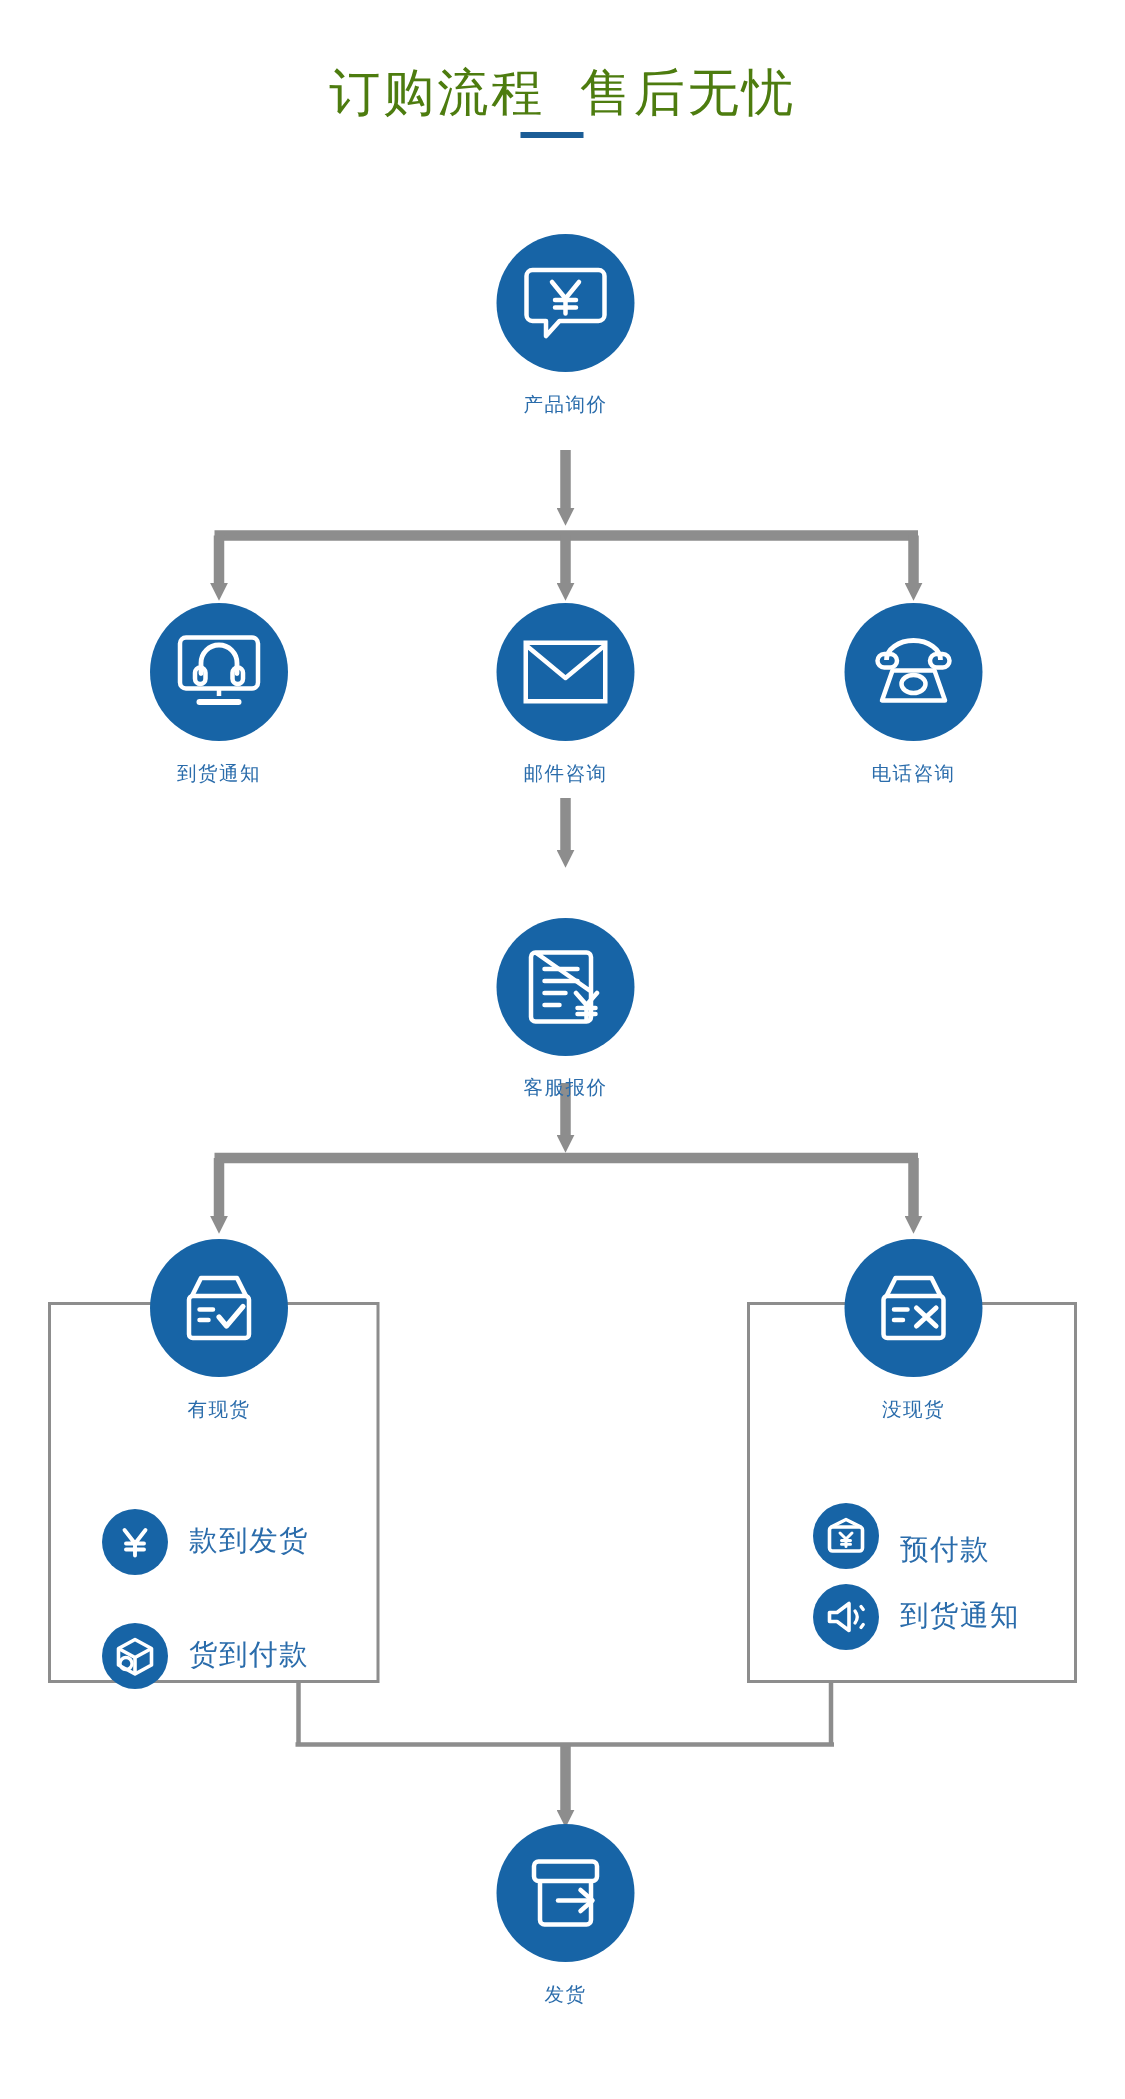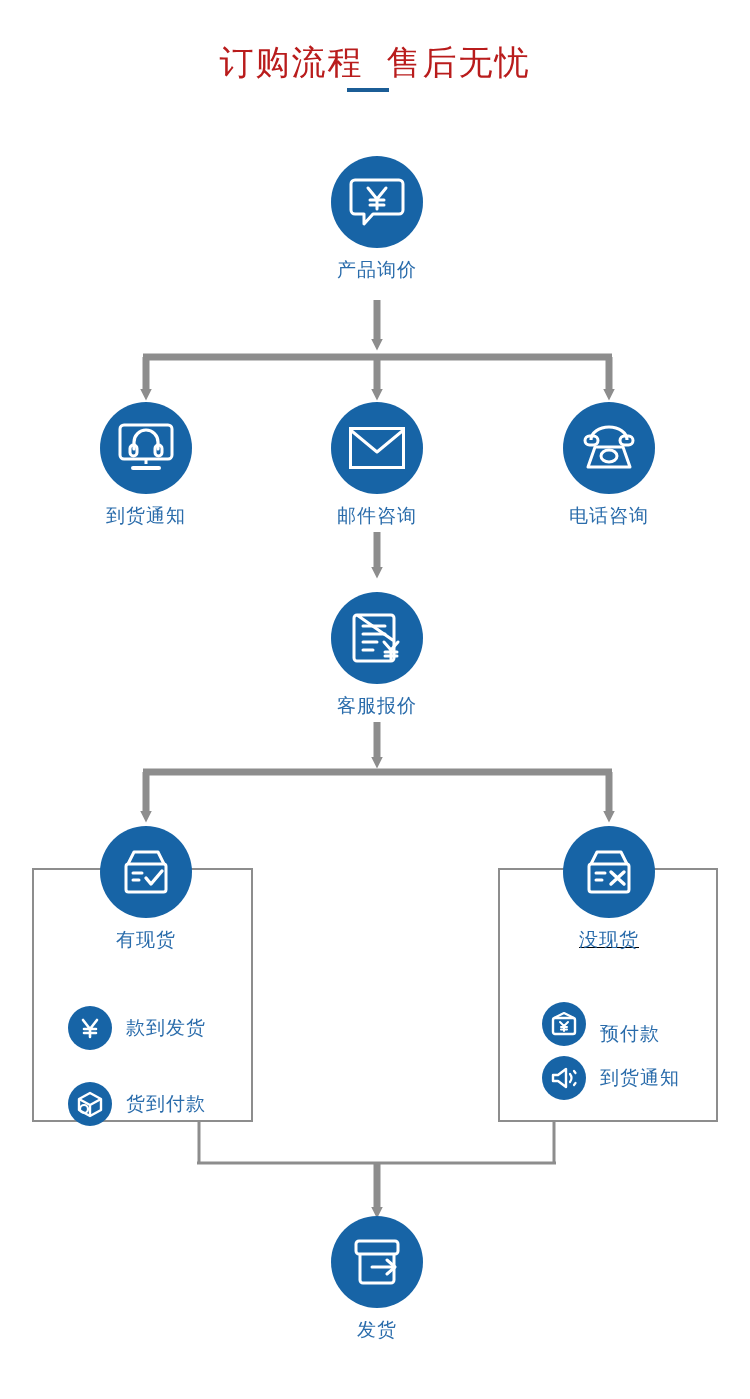--- a/index.html
+++ b/index.html
@@ -17,21 +17,21 @@
 
   
   .title-wrap{
     position:absolute;left:0;top:40px;width:750px;
     text-align:center;
   }
   .title-text{
     display:inline-block;
     font-size:34px;
     letter-spacing:2px;
-    color:#b91c1c;
+    color:#4d7c0f;
     font-weight:400;
     line-height:44px;
     white-space:pre;
   }
   .title-rule{
     position:absolute;
     left:347px;top:88px;
     width:42px;height:4px;
     background:#1b5d96;
   }
@@ -55,21 +55,21 @@
     margin:0 auto;
     display:flex;align-items:center;justify-content:center;
     position:relative;
     box-sizing:border-box;
   }
   .circle.sm{
     width:44px;height:44px;
   }
   .caption{
     margin-top:10px;
-    font-size:19px;
+    font-size:13px;
     color:#2a6cab;
     letter-spacing:1px;
     line-height:24px;
     white-space:nowrap;
   }
 
   
   .groupbox{
     position:absolute;
     border:2px solid #8d8d8d;
@@ -196,21 +196,21 @@
           <rect x="6" y="13" width="13" height="9" rx="4.5" fill="none" stroke="#ffffff" stroke-width="3"></rect>
           <rect x="41" y="13" width="13" height="9" rx="4.5" fill="none" stroke="#ffffff" stroke-width="3"></rect>
           <path d="M16 24 L9 44 H51 L44 24 Z" fill="none" stroke="#ffffff" stroke-width="3" stroke-linejoin="round"></path>
           <ellipse cx="30" cy="33" rx="8" ry="6" fill="none" stroke="#ffffff" stroke-width="3"></ellipse>
         </svg>
       </span>
     </div>
     <div class="caption">电话咨询</div>
   </div>
 
-  <div class="node" style="left:317px;top:592px;">
+  <div class="node" style="left:317px;top:612px;font-family:Liberation Mono, monospace;">
     <div class="circle">
       <span class="icon">
         <svg width="54" height="54" viewBox="0 0 54 54">
           <path d="M7 4 H41 A3 3 0 0 1 44 7 V30 M44 30 V47 A3 3 0 0 1 41 50 H7 A3 3 0 0 1 4 47 V7 A3 3 0 0 1 7 4 Z" fill="none" stroke="#ffffff" stroke-width="3" stroke-linejoin="round"></path>
           <path d="M13 15 H35 M13 23 H35 M13 31 H27 M13 39 H23" stroke="#ffffff" stroke-width="3" stroke-linecap="round"></path>
           <path d="M34 31 L41 39 L48 31 M41 39 V49 M35 41 H47 M35 45 H47" fill="none" stroke="#ffffff" stroke-width="3" stroke-linecap="round" stroke-linejoin="round"></path>
         </svg>
       </span>
     </div>
     <div class="caption">客服报价</div>
@@ -223,21 +223,21 @@
           <path d="M9 16 L15 4 H39 L45 16" fill="none" stroke="#ffffff" stroke-width="3" stroke-linejoin="round"></path>
           <rect x="7" y="16" width="40" height="28" rx="2.5" fill="none" stroke="#ffffff" stroke-width="3"></rect>
           <path d="M14 25 H23 M14 32 H20" stroke="#ffffff" stroke-width="3" stroke-linecap="round"></path>
           <path d="M27 30 L32 36 L43 23" fill="none" stroke="#ffffff" stroke-width="3.4" stroke-linecap="round" stroke-linejoin="round"></path>
         </svg>
       </span>
     </div>
     <div class="caption">有现货</div>
   </div>
 
-  <div class="node" style="left:549px;top:826px;text-decoration:underline;">
+  <div class="node" style="left:549px;top:826px;">
     <div class="circle">
       <span class="icon">
         <svg width="54" height="48" viewBox="0 0 54 48">
           <path d="M9 16 L15 4 H39 L45 16" fill="none" stroke="#ffffff" stroke-width="3" stroke-linejoin="round"></path>
           <rect x="7" y="16" width="40" height="28" rx="2.5" fill="none" stroke="#ffffff" stroke-width="3"></rect>
           <path d="M14 25 H23 M14 32 H20" stroke="#ffffff" stroke-width="3" stroke-linecap="round"></path>
           <path d="M29 24 L42 36 M42 24 L29 36" stroke="#ffffff" stroke-width="3.4" stroke-linecap="round"></path>
         </svg>
       </span>
     </div>

